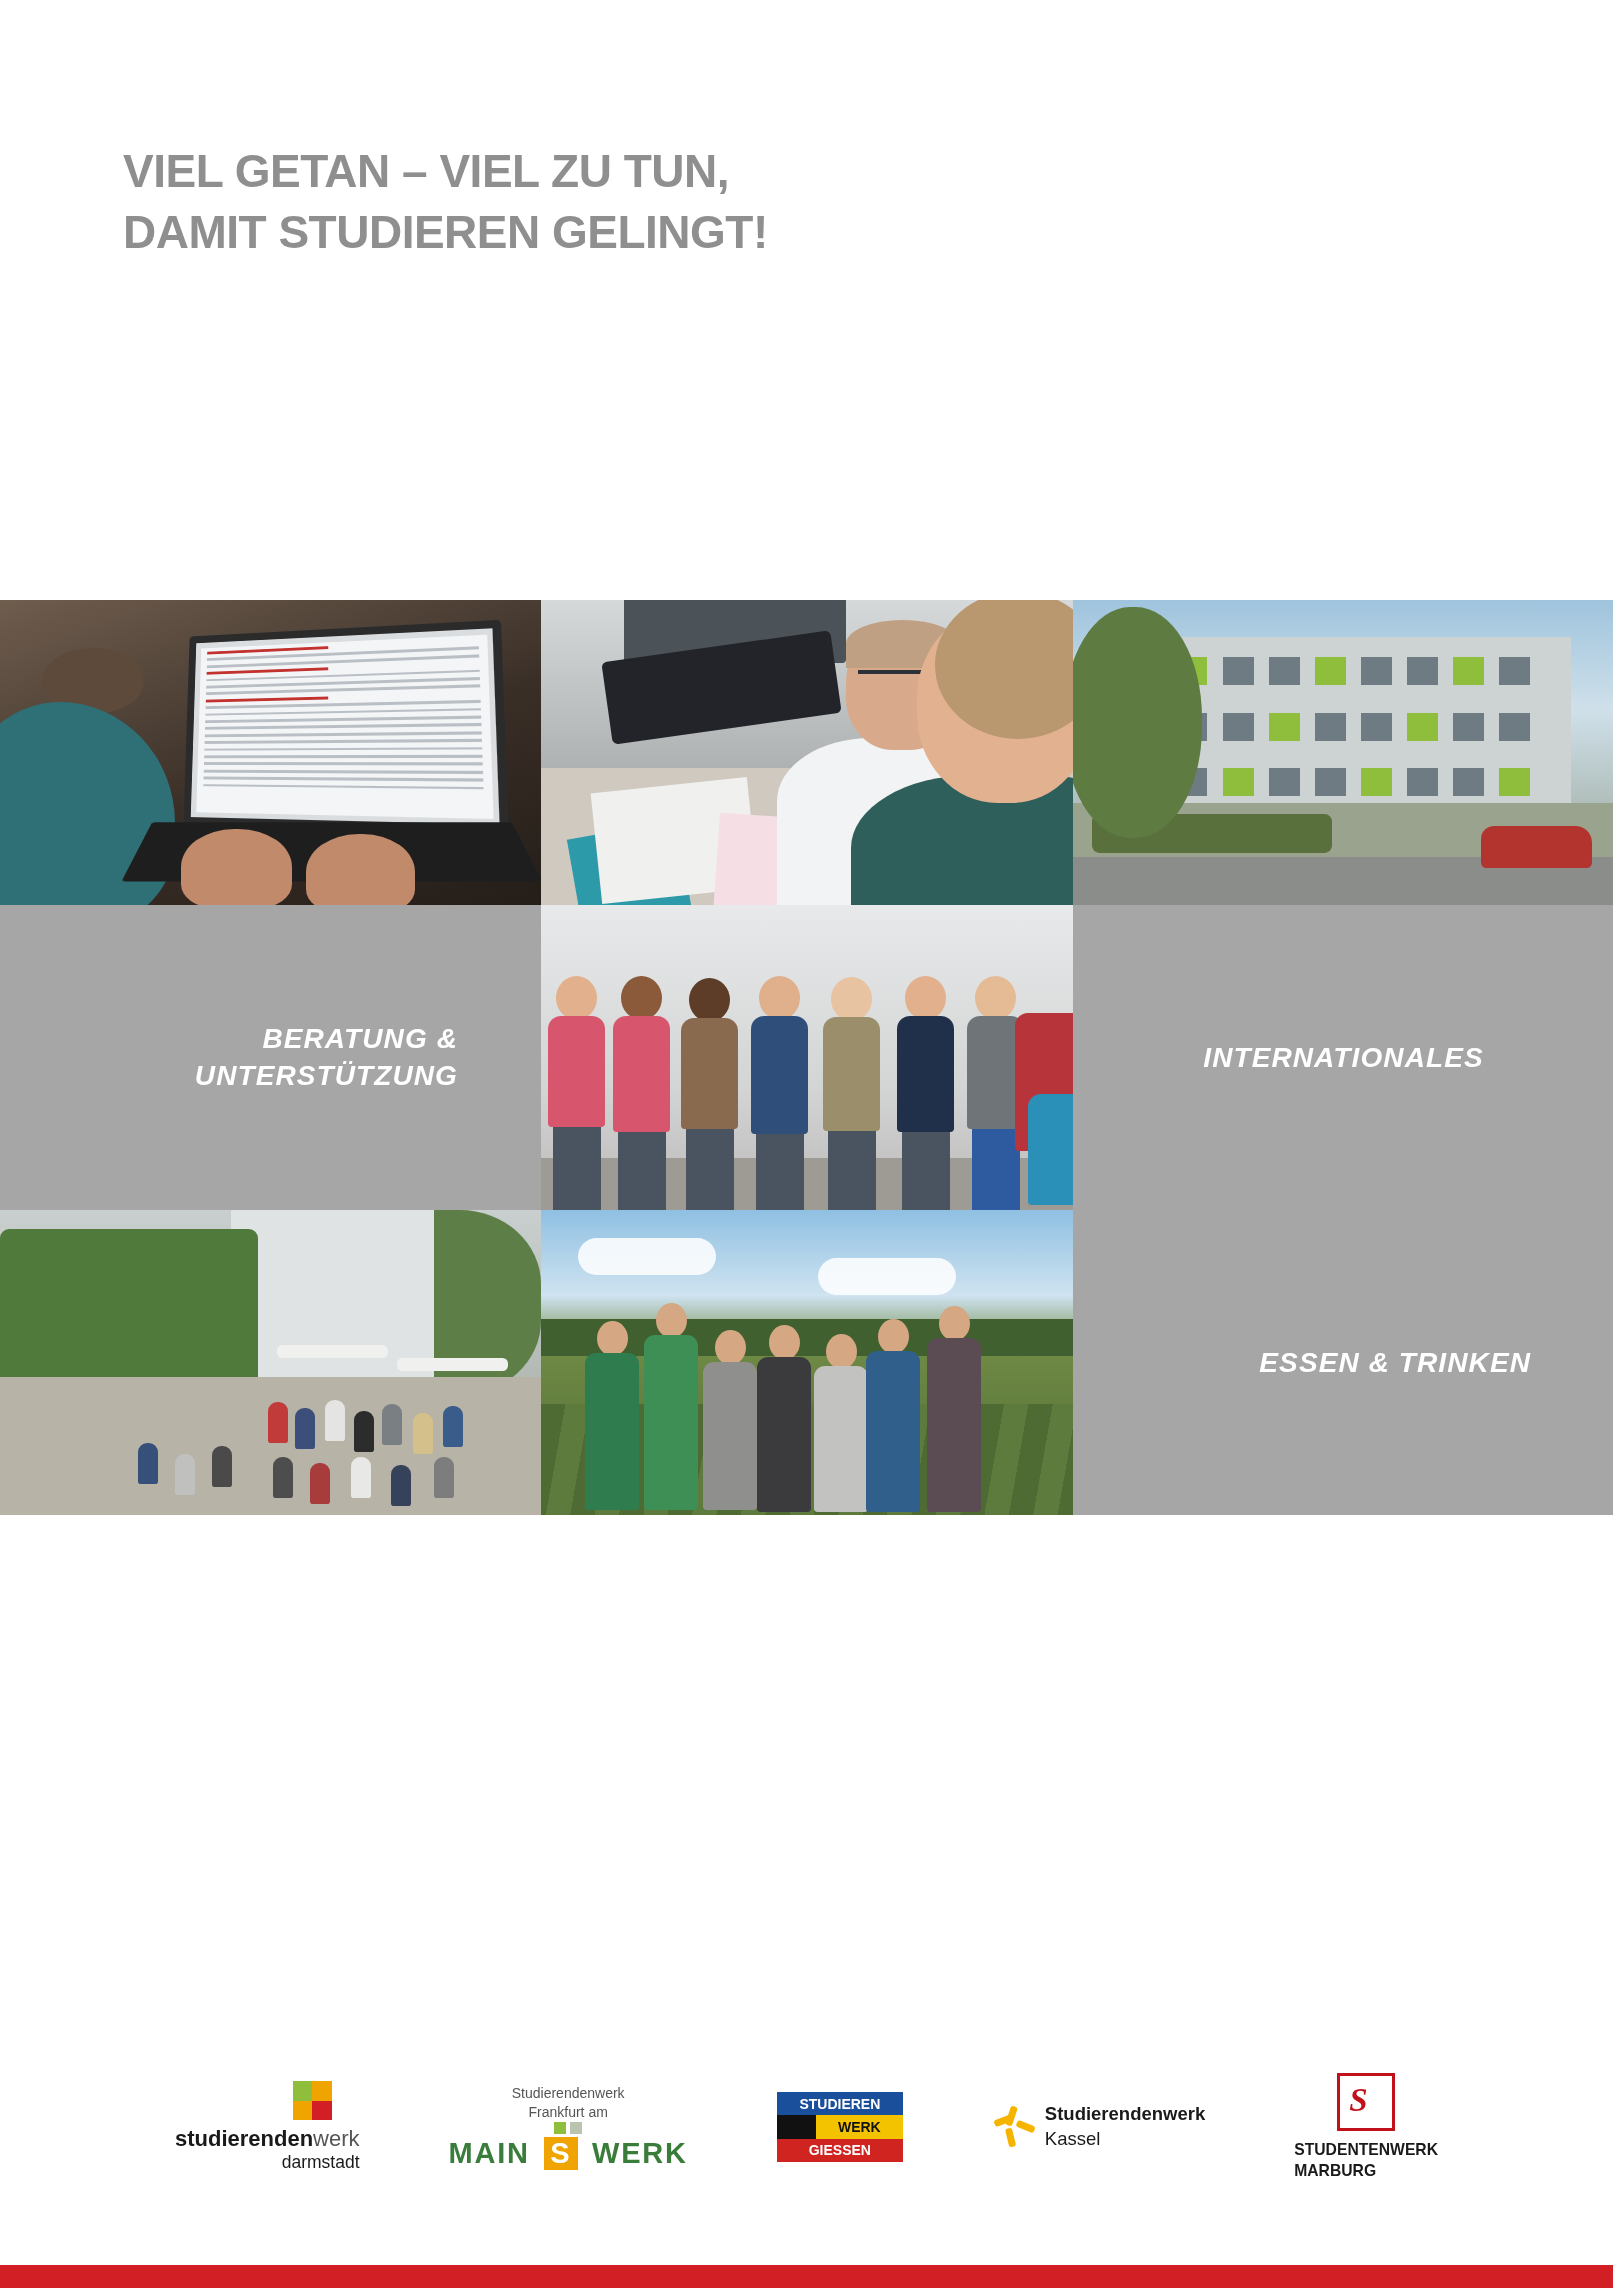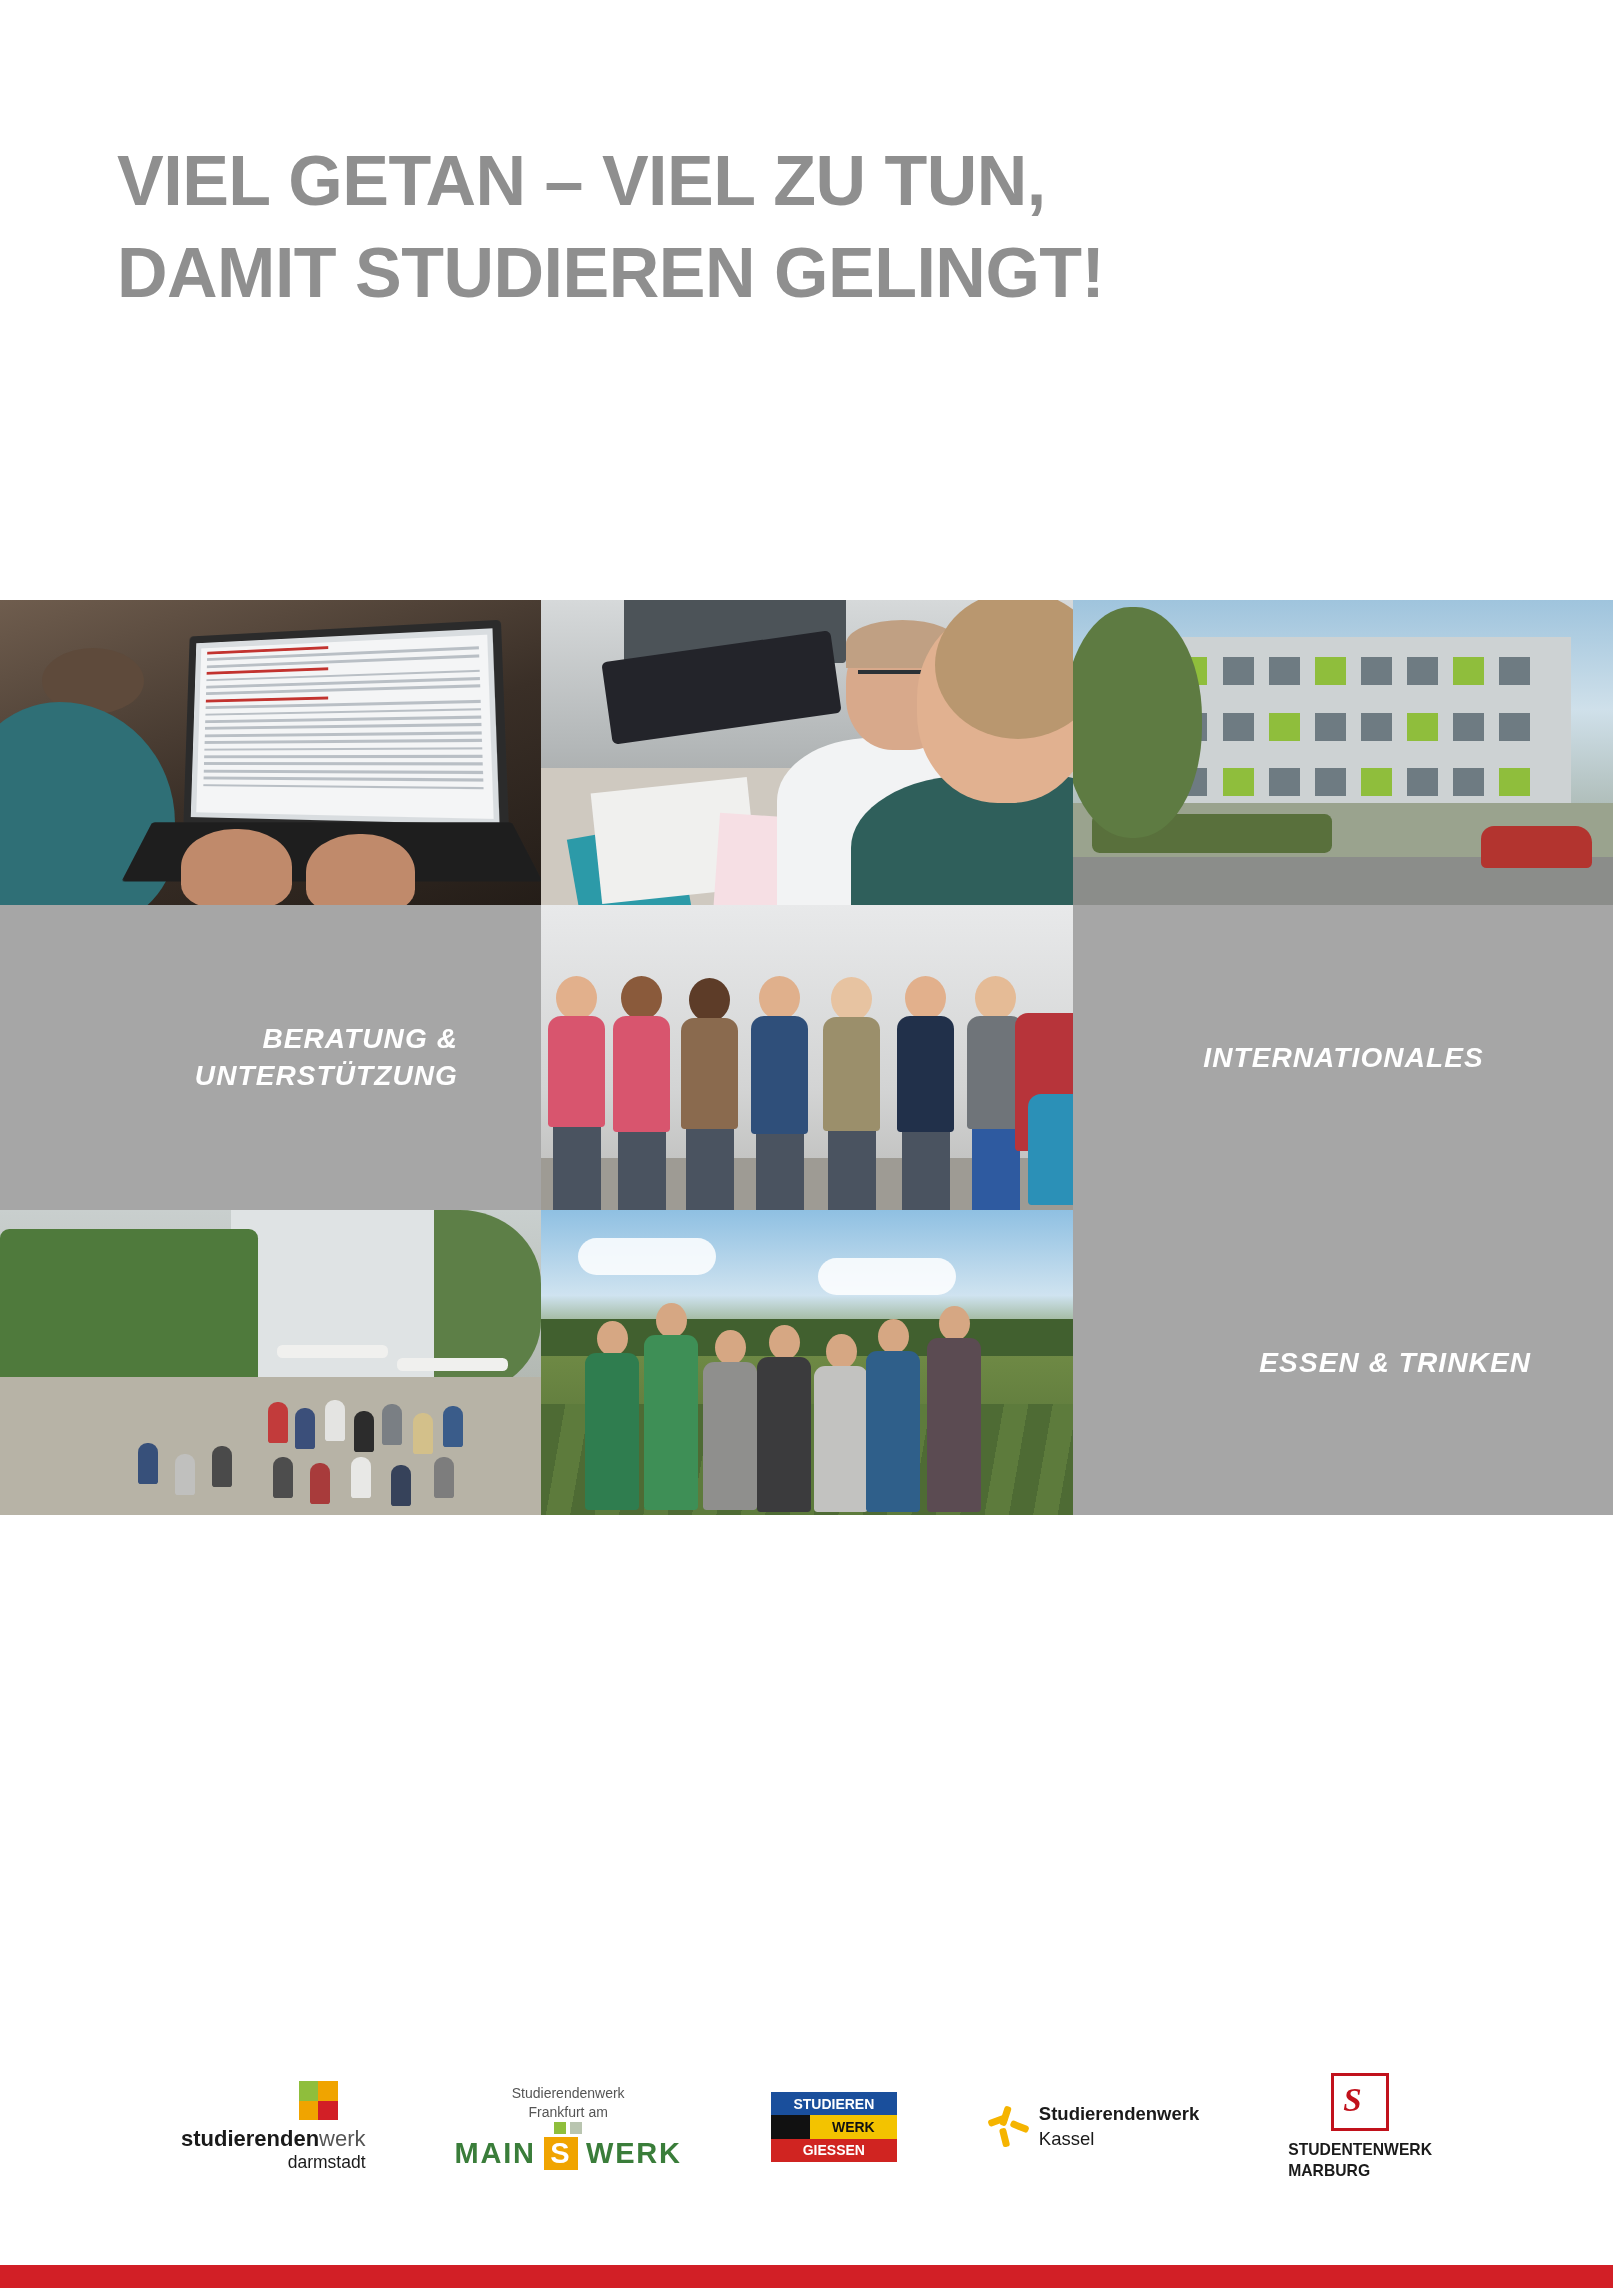--- a/index.html
+++ b/index.html
@@ -13,26 +13,26 @@
     font-family: "Liberation Sans", sans-serif;
     position: relative;
     overflow: hidden;
   }
 
   
   .header {
     padding: 129px 111px 0 111px;
   }
   .title {
-    font-size: 70px;
+    font-size: 46px;
     font-weight: bold;
     color: #8f8f8f;
     line-height: 1.32;
     letter-spacing: -0.5px;
-    margin: 6px;
+    margin: 12px;
   }
   .subtitle {
     font-size: 30px;
     color: #8f8f8f;
     margin: 35px 0 0 0;
     font-weight: normal;
     letter-spacing: 0.1px;
   }
 
   
@@ -188,21 +188,21 @@
     display: grid; grid-template-columns: 1fr 1fr; grid-template-rows: 1fr 1fr;
   }
   .logo-darmstadt .mark i { display: block; }
   .logo-darmstadt .t1 { font-size: 22px; color: #1a1a1a; font-weight: bold; }
   .logo-darmstadt .t1 .thin { font-weight: normal; color: #555; }
   .logo-darmstadt .t2 { font-size: 17.5px; color: #1a1a1a; text-align: right; width: 100%; }
 
   
   .logo-mains { flex-direction: column; align-items: center; }
   .logo-mains .small { font-size: 14px; color: #555; line-height: 1.35; text-align: center; }
-  .logo-mains .big { font-size: 29px; font-weight: bold; letter-spacing: 1.8px; color: #3a7d3a; display: flex; align-items: center; gap: 8px; }
+  .logo-mains .big { font-size: 29px; font-weight: bold; letter-spacing: 1.8px; color: #3a7d3a; display: flex; align-items: center; gap: 14px; }
   .logo-mains .big .sq { background: #f0a400; color: #fff; padding: 0 6.5px; }
   .logo-mains .dots { display: flex; gap: 3.7px; margin-bottom: 3.7px; }
   .logo-mains .dots i { width: 12px; height: 12px; display: block; }
 
   
   .logo-giessen { width: 126px; }
   .logo-giessen .box { font-size: 14px; font-weight: bold; color: #fff; text-align: center; padding: 3.7px 0; }
   .logo-giessen .b1 { background: #1a4f9c; }
   .logo-giessen .b2 { background: #f3c300; color: #111; }
   .logo-giessen .b3 { background: #d02421; }

